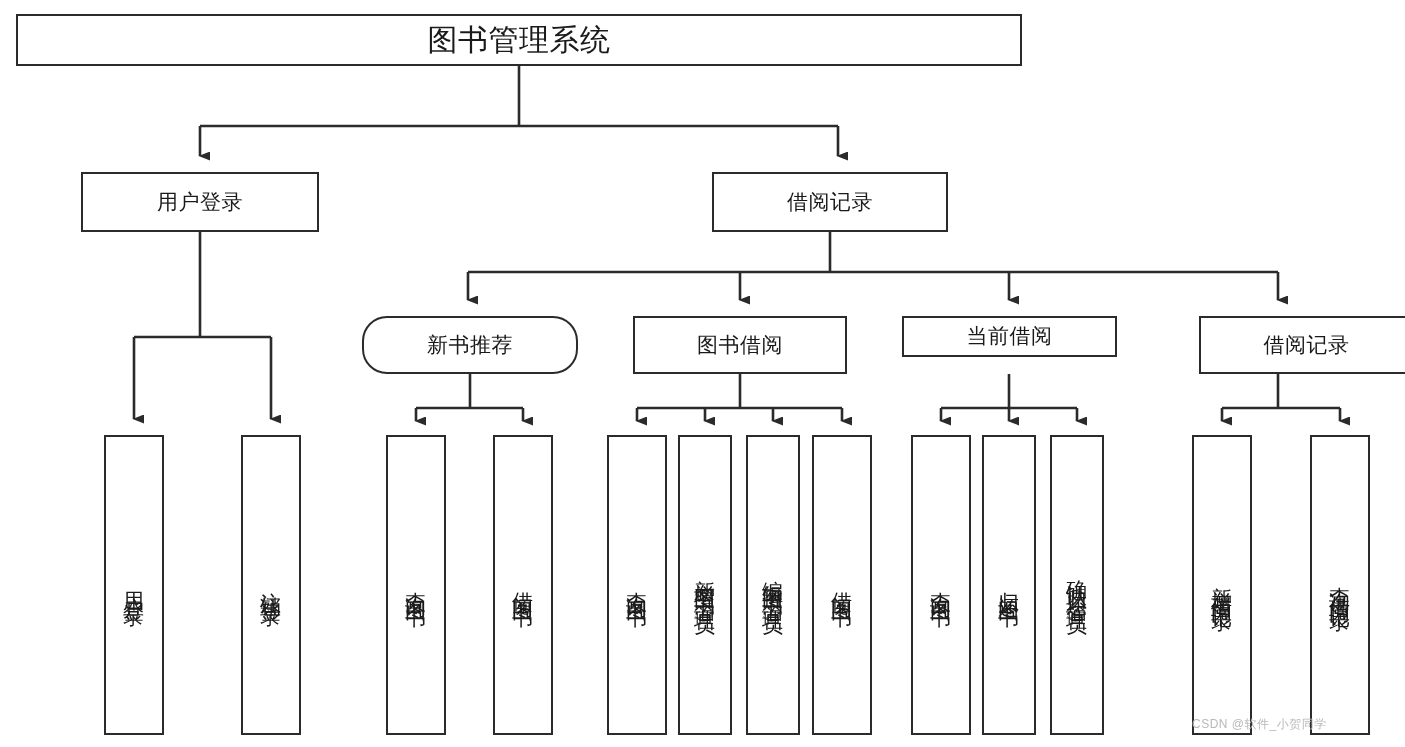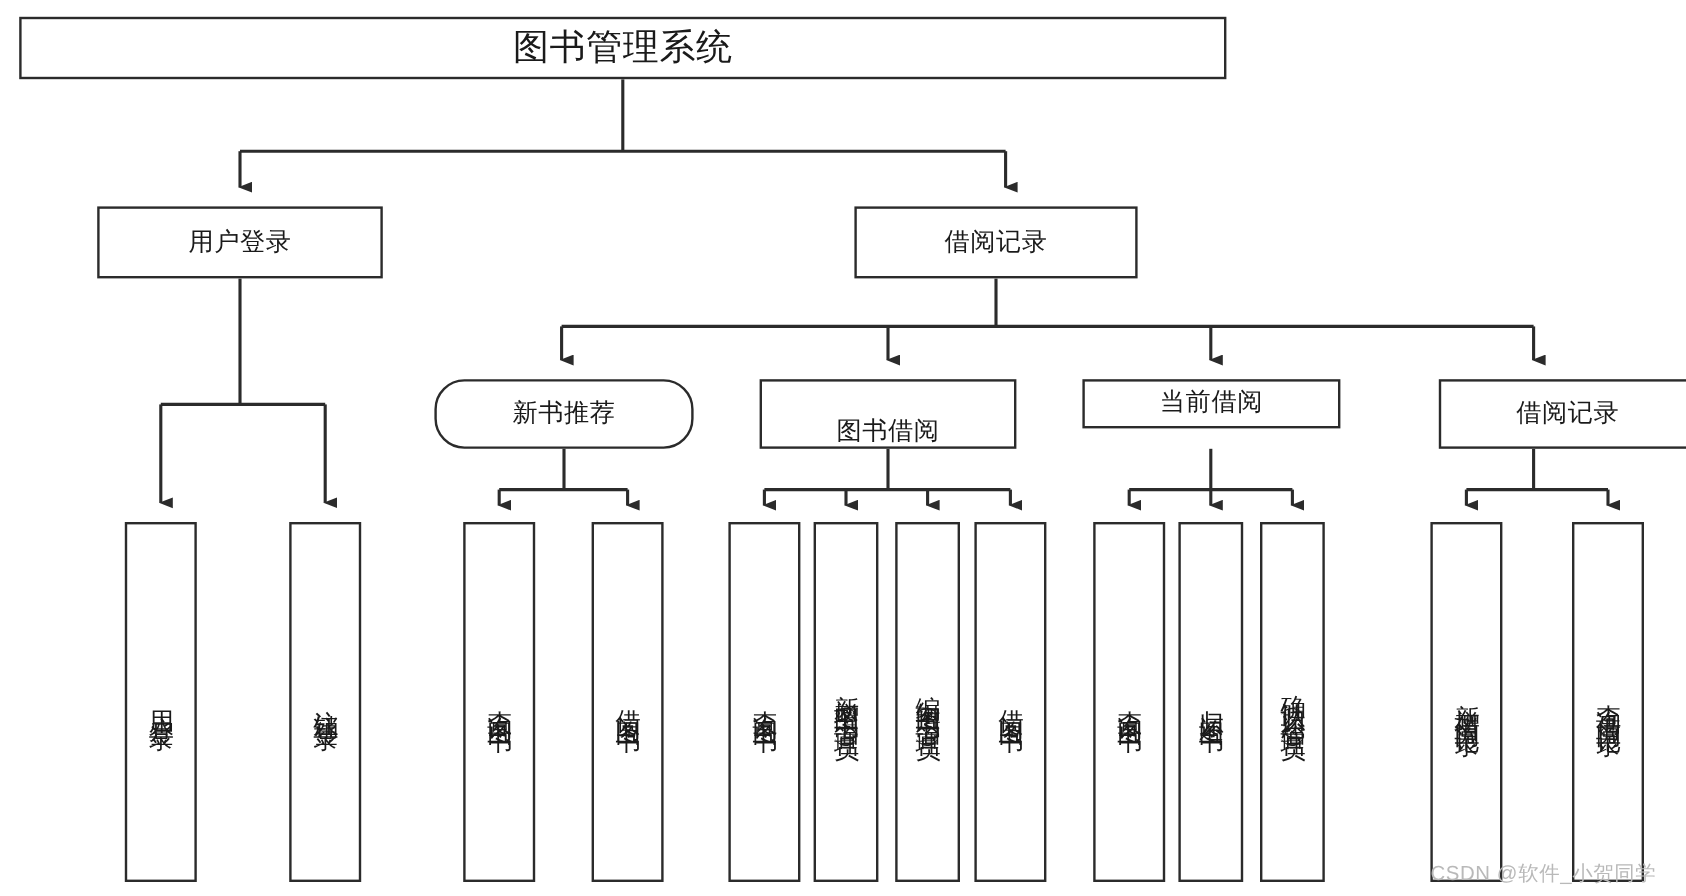--- a/index.html
+++ b/index.html
@@ -58,21 +58,21 @@
   .node.vert .lbl {
     writing-mode: vertical-rl;
     text-orientation: upright;
     font-size: 21px;
     letter-spacing: 5px;
     line-height: 1;
     max-height: 292px;
   }
   .watermark {
     position: absolute;
-    font-size: 17px;
+    font-size: 12px;
     color: #b9b9b9;
     white-space: nowrap;
     letter-spacing: 0.5px;
   }
 </style>
 </head>
 <body>
 
 <div id="canvas">
 
@@ -136,21 +136,21 @@
   </div>
 
   <div class="node horiz" style="left:712px; top:172px; width:236px; height:60px;">
     <span class="lbl">借阅记录</span>
   </div>
 
   <div class="node horiz" style="left:362px; top:316px; width:216px; height:58px;border-radius:25px;">
     <span class="lbl">新书推荐</span>
   </div>
 
-  <div class="node horiz" style="left:633px; top:316px; width:214px; height:58px;align-items:flex-end;">
+  <div class="node horiz" style="left:633px; top:316px; width:214px; height:58px;">
     <span class="lbl">图书借阅</span>
   </div>
 
   <div class="node horiz" style="left:902px; top:316px; width:215px; height:41px;">
     <span class="lbl">当前借阅</span>
   </div>
 
   <div class="node horiz" style="left:1199px; top:316px; width:215px; height:58px;">
     <span class="lbl">借阅记录</span>
   </div>

